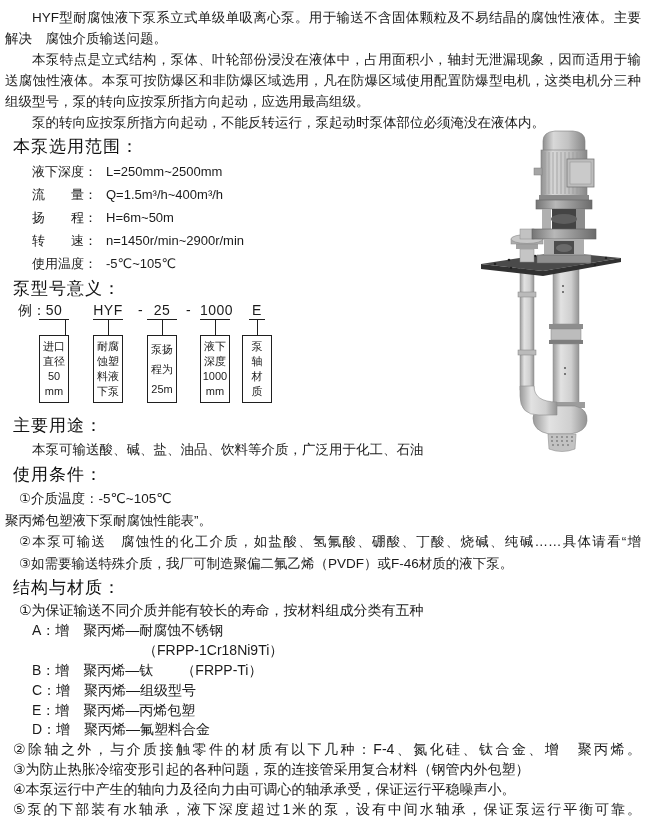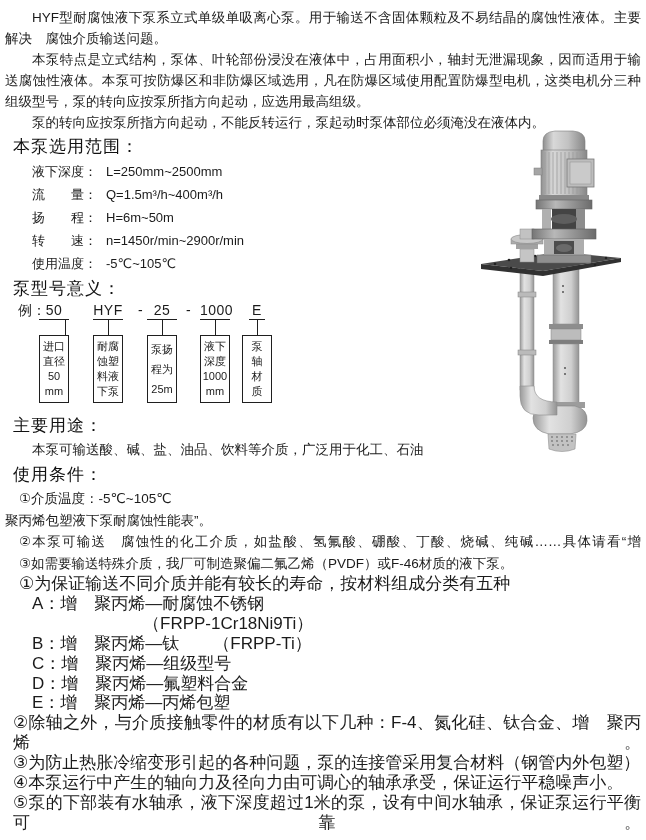--- a/index.html
+++ b/index.html
@@ -22,21 +22,21 @@
   .sec-h{
     font-size:17px;font-weight:400;line-height:19px;
     margin:4px 0 4px 8px;letter-spacing:1px;color:#111;
   }
   
   .spec-row{padding-left:27px;line-height:23px;font-size:13px}
   .spec-label{display:inline-block;width:74px}
   
   .usage .ln{line-height:22px}
   .conds .ln{line-height:21.5px}
-  .mats .ln{line-height:19.9px;font-size:17px}
+  .mats .ln{line-height:19.9px;font-size:14px}
   
   .diagram{position:relative;height:104px;margin:3px 0 10px 0}
   .m-ex{position:absolute;left:13px;top:0;font-size:14px}
   .m-code{position:absolute;top:0;width:30px;text-align:center;font-size:14px;letter-spacing:.5px}
   .m-dash{position:absolute;top:0;font-size:14px}
   .d1{left:133px}.d2{left:181px}
   .c1{left:34px}.c2{left:88px}.c3{left:142px}.c4{left:195px}.c5{left:237px}
   .m-u{position:absolute;top:17px;height:0;border-top:1.5px solid #1f1f1f;width:30px}
   .m-u.c5{width:16px;left:244px}
   .m-v{width:0;height:15px;border-left:1.3px solid #1f1f1f}
@@ -156,35 +156,36 @@
 
       <div class="ln">聚丙烯包塑液下泵耐腐蚀性能表”。</div>
 
       <div class="ln ind-b fill">②本泵可输送　腐蚀性的化工介质，如盐酸、氢氟酸、硼酸、丁酸、烧碱、纯碱……具体请看“增</div>
 
       <div class="ln ind-b">③如需要输送特殊介质，我厂可制造聚偏二氟乙烯（PVDF）或F-46材质的液下泵。</div>
     </div>
 </section>
 
 <section class="mats">
+  <div class="sec-h">结构与材质：</div>
   <div>
 
       <div class="ln ind-b">①为保证输送不同介质并能有较长的寿命，按材料组成分类有五种</div>
 
       <div class="ln indent">A：增　聚丙烯—耐腐蚀不锈钢</div>
 
       <div class="ln frpp">（FRPP-1Cr18Ni9Ti）</div>
 
       <div class="ln indent">B：增　聚丙烯—钛　　（FRPP-Ti）</div>
 
       <div class="ln indent">C：增　聚丙烯—组级型号</div>
 
+      <div class="ln indent">E：增　聚丙烯—丙烯包塑</div>
+
       <div class="ln indent">D：增　聚丙烯—氟塑料合金</div>
-
-      <div class="ln indent">E：增　聚丙烯—丙烯包塑</div>
 
       <div class="ln flush8 fill">②除轴之外，与介质接触零件的材质有以下几种：F-4、氮化硅、钛合金、增　聚丙烯。</div>
 
       <div class="ln flush8">③为防止热胀冷缩变形引起的各种问题，泵的连接管采用复合材料（钢管内外包塑）</div>
 
       <div class="ln flush8">④本泵运行中产生的轴向力及径向力由可调心的轴承承受，保证运行平稳噪声小。</div>
 
       <div class="ln flush8 fill">⑤泵的下部装有水轴承，液下深度超过1米的泵，设有中间水轴承，保证泵运行平衡可靠。</div>
     </div>
 </section>

